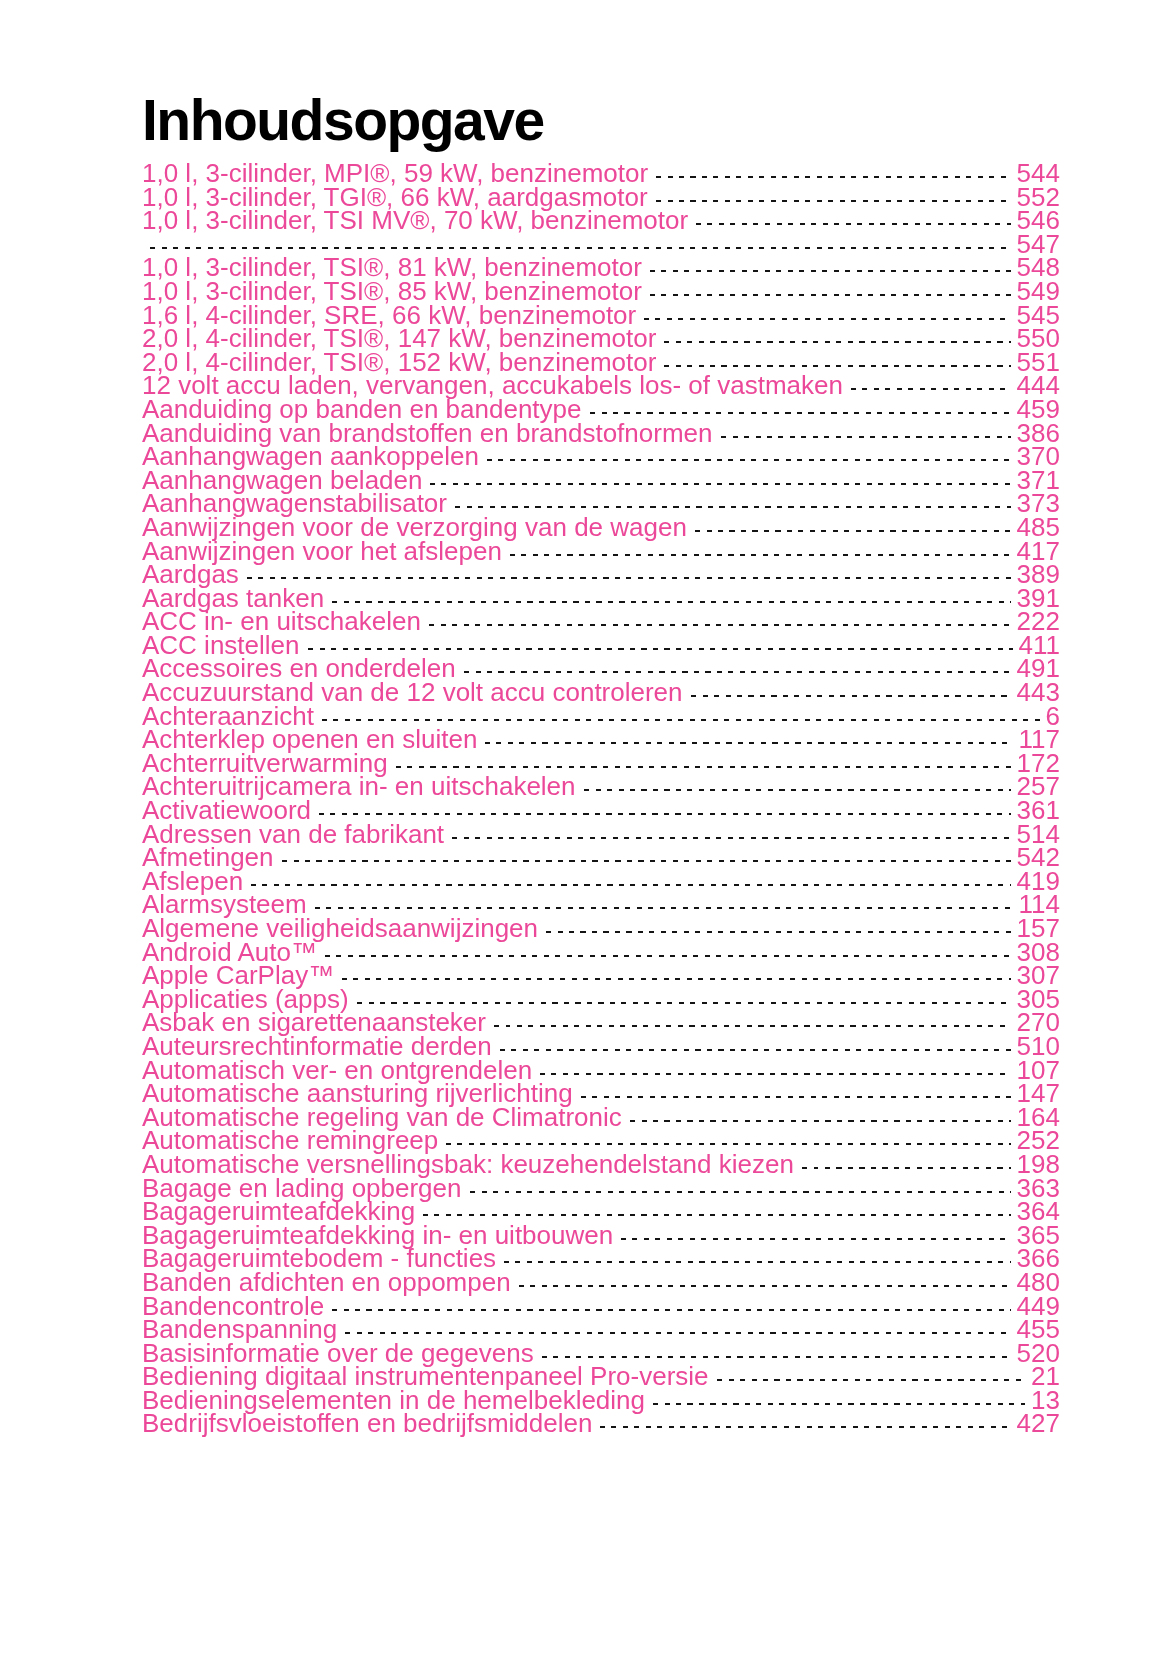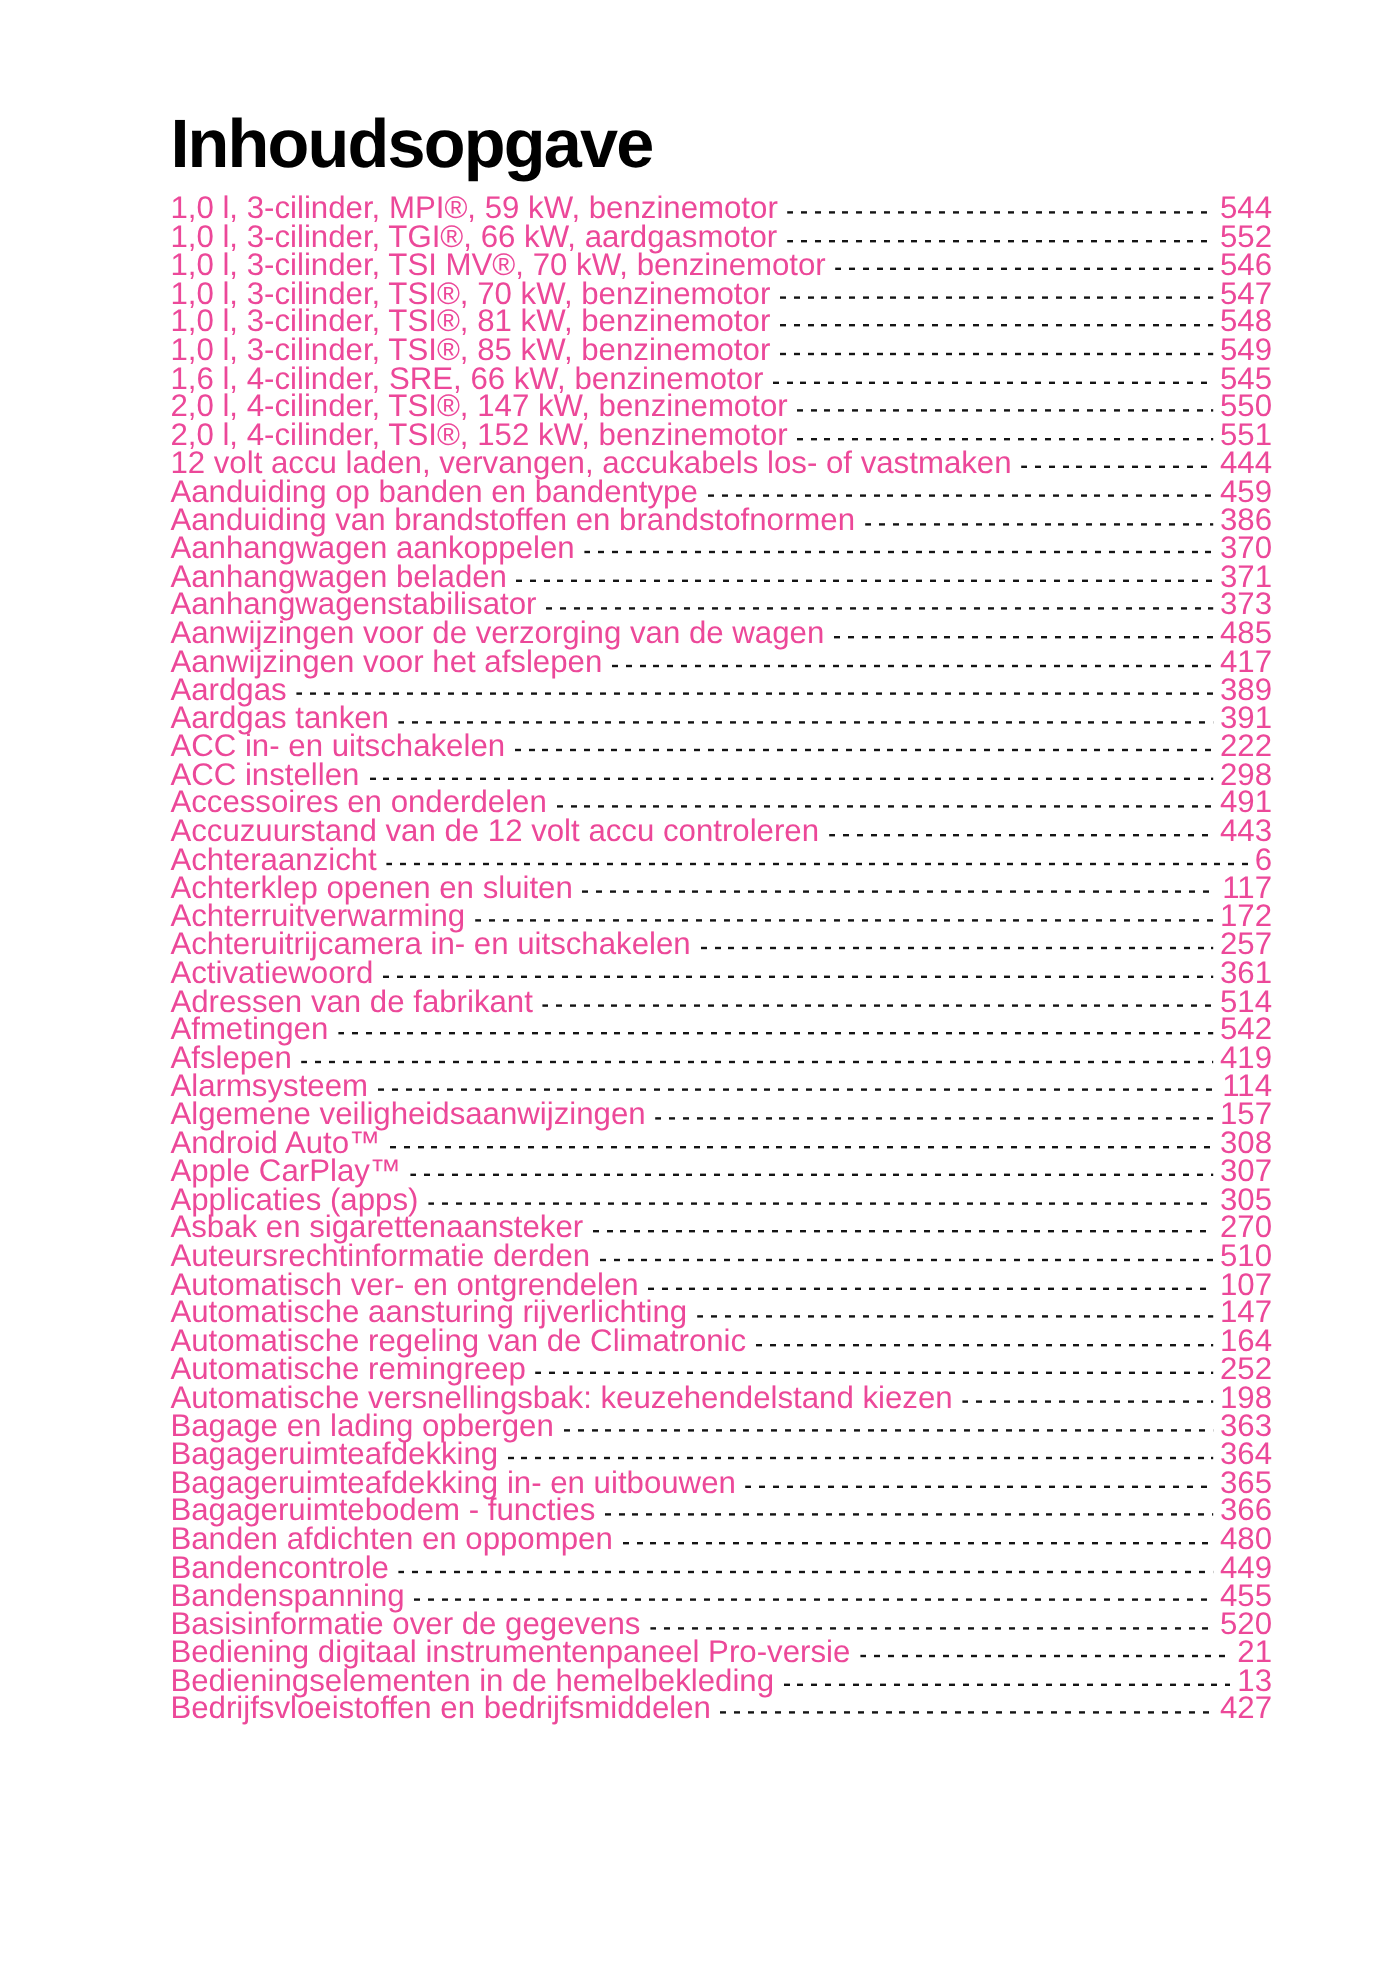--- a/index.html
+++ b/index.html
@@ -70,21 +70,20 @@
     <span class="pagenum">552</span>
   </div>
 
   <div class="row">
     <span class="label">1,0 l, 3-cilinder, TSI MV®, 70 kW, benzinemotor</span>
     <span class="leader"></span>
     <span class="pagenum">546</span>
   </div>
 
   <div class="row">
-    <span class="label">1,0 l, 3-cilinder, TSI®, 70 kW, benzinemotor</span>
     <span class="leader"></span>
     <span class="pagenum">547</span>
   </div>
 
   <div class="row">
     <span class="label">1,0 l, 3-cilinder, TSI®, 81 kW, benzinemotor</span>
     <span class="leader"></span>
     <span class="pagenum">548</span>
   </div>
 
@@ -174,21 +173,21 @@
 
   <div class="row">
     <span class="label">ACC in- en uitschakelen</span>
     <span class="leader"></span>
     <span class="pagenum">222</span>
   </div>
 
   <div class="row">
     <span class="label">ACC instellen</span>
     <span class="leader"></span>
-    <span class="pagenum">298</span>
+    <span class="pagenum">411</span>
   </div>
 
   <div class="row">
     <span class="label">Accessoires en onderdelen</span>
     <span class="leader"></span>
     <span class="pagenum">491</span>
   </div>
 
   <div class="row">
     <span class="label">Accuzuurstand van de 12 volt accu controleren</span>

